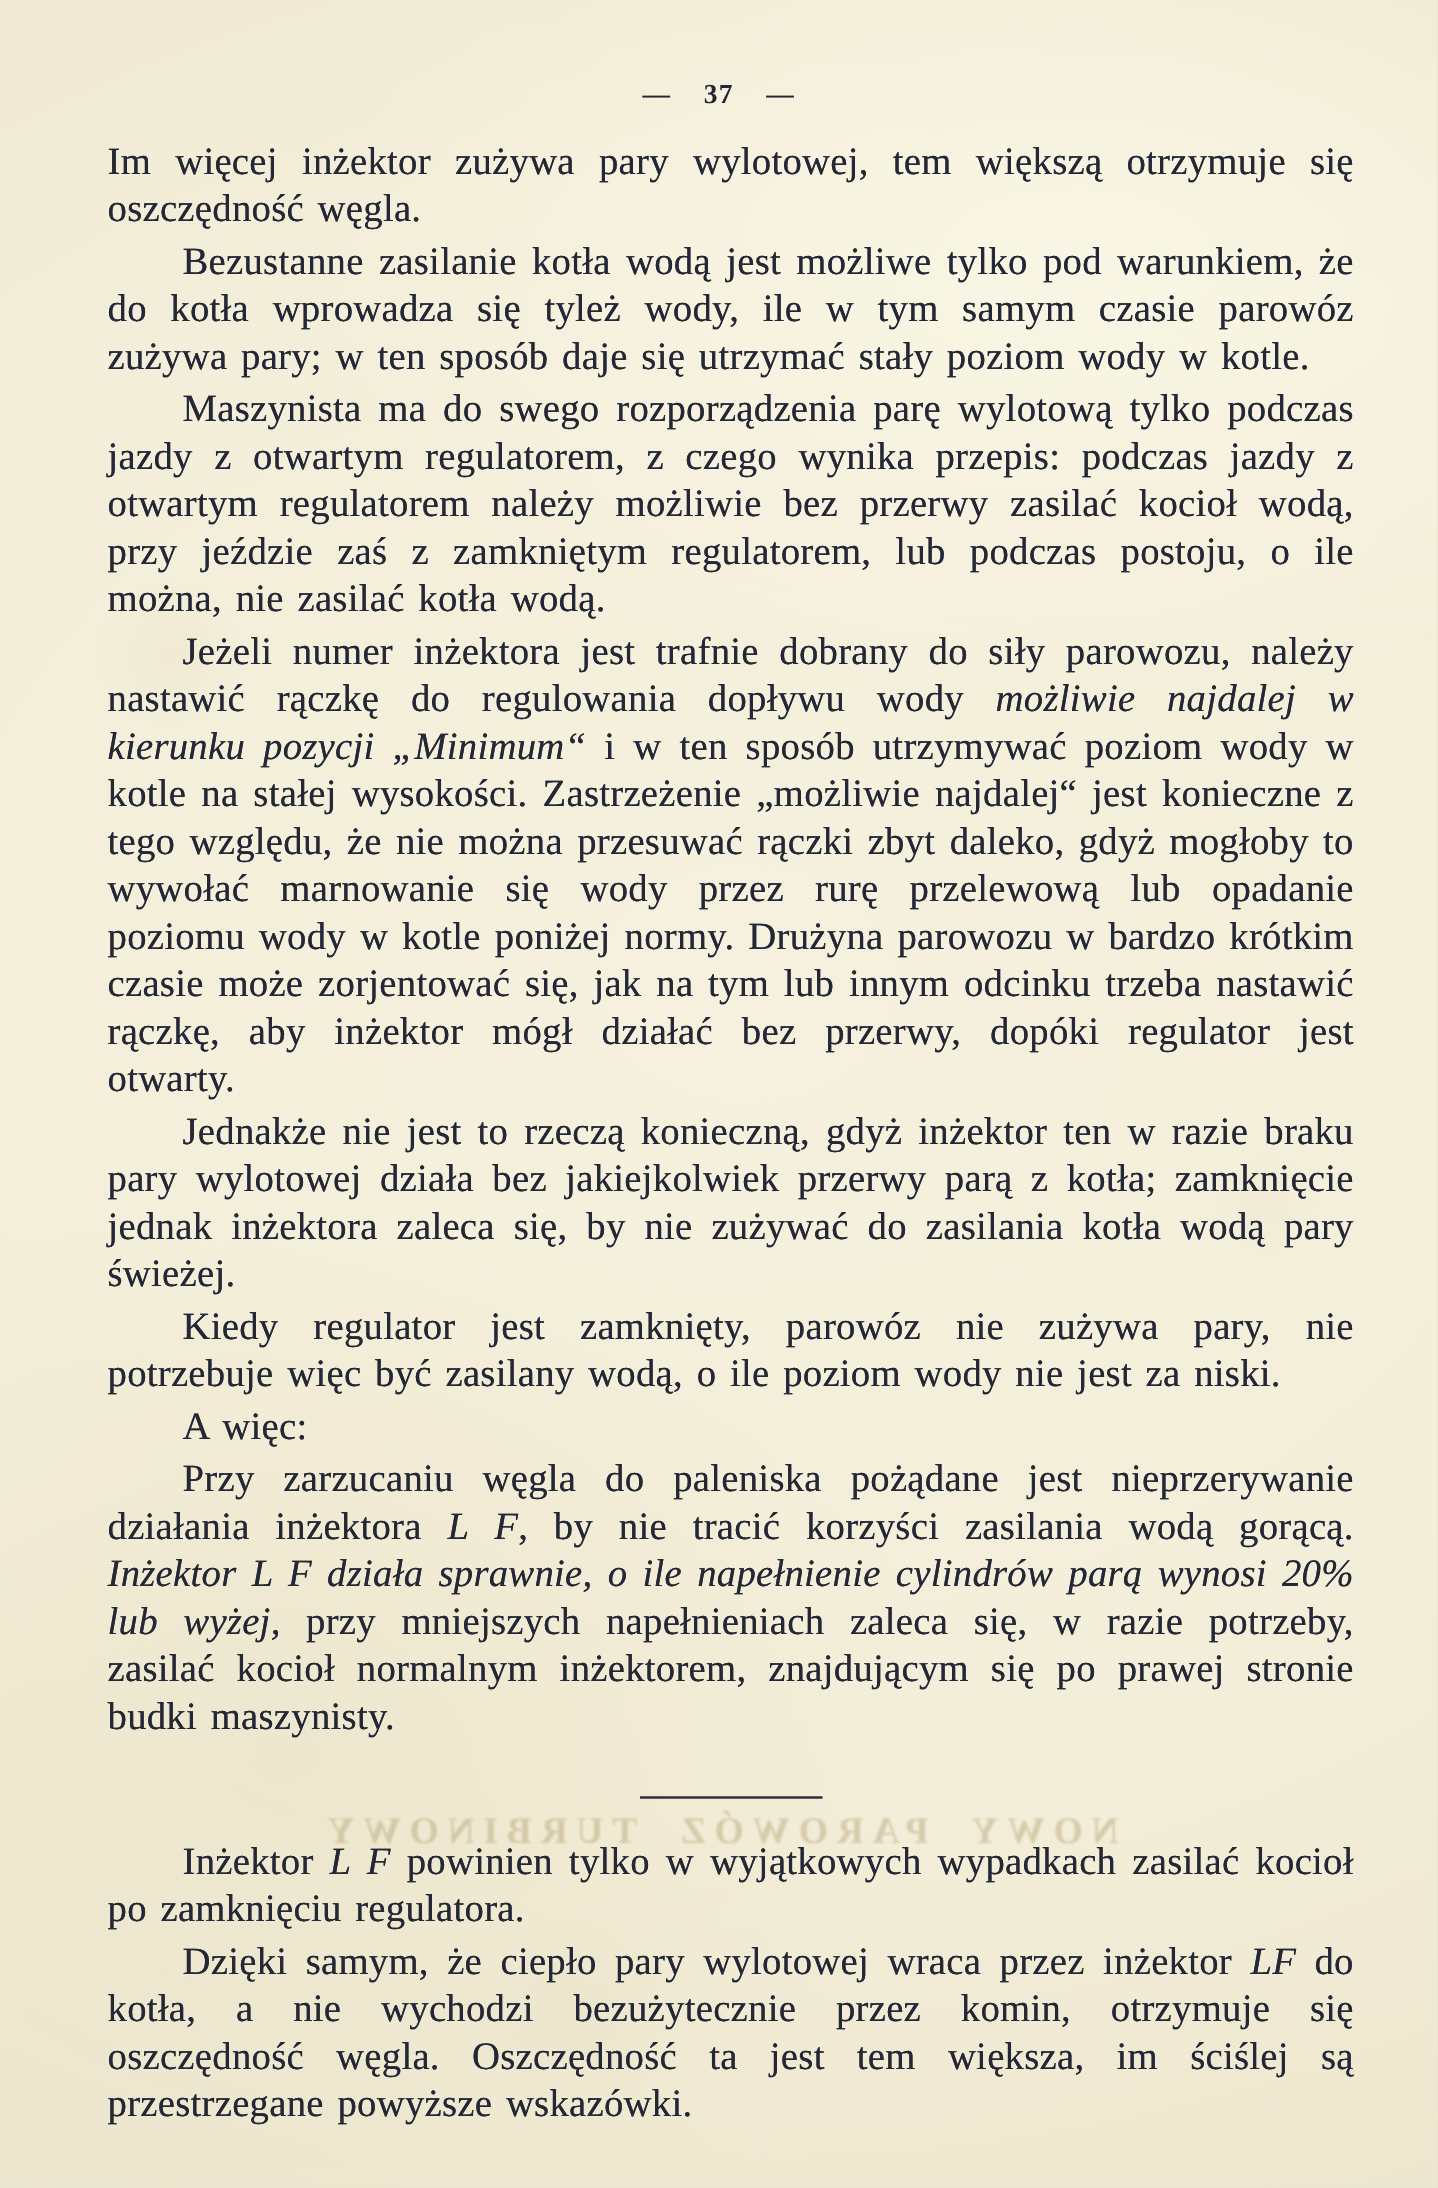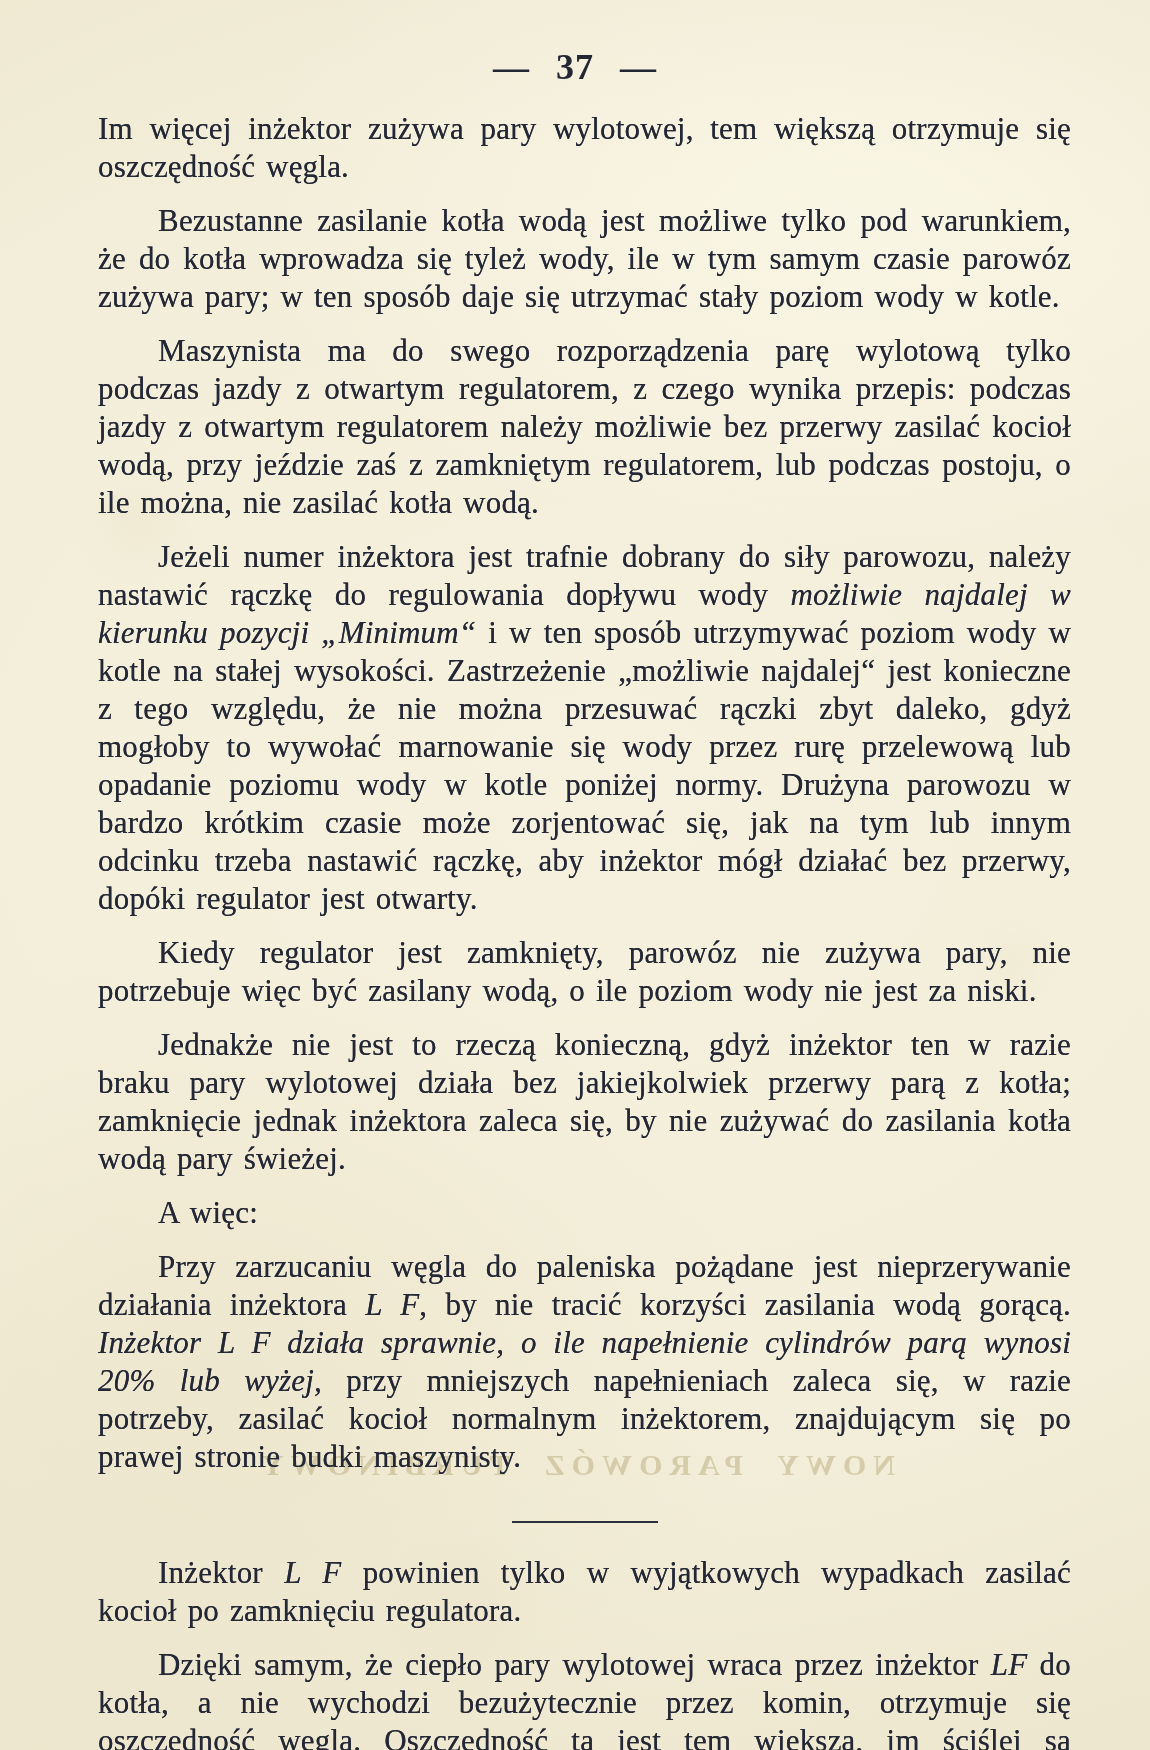--- a/index.html
+++ b/index.html
@@ -27,40 +27,40 @@
     inset: 0;
     pointer-events: none;
     background:
       radial-gradient(circle 90px at 12% 30%, rgba(214,200,160,0.12), transparent 70%),
       radial-gradient(circle 70px at 88% 55%, rgba(214,200,160,0.10), transparent 70%),
       radial-gradient(circle 120px at 40% 92%, rgba(214,200,160,0.10), transparent 70%);
   }
   .pagenum {
     position: relative;
     z-index: 2;
-    margin-top: 46px;
+    margin-top: 62px;
     text-align: center;
-    font-size: 36px;
+    font-size: 22px;
     font-weight: bold;
     letter-spacing: 1px;
     color: #232734;
   }
   .pagenum span { margin: 0 13px; }
   .body {
     position: relative;
     z-index: 2;
     margin: 22px 63px 0 82px;
     font-size: 31px;
     line-height: 38px;
     text-align: justify;
     word-spacing: 3px;
     letter-spacing: 0.2px;
     text-shadow: 0 0 0.4px rgba(32,36,50,0.85);
   }
-  .body p { margin: 16px; text-indent: 60px; }
+  .body p { margin: 4px; text-indent: 60px; }
   .body p.noindent { text-indent: 0; }
   .it { font-style: italic; }
   .role-lead-in { margin-top: 7px; }
   .role-rule-statement { margin-top: 10px; margin-bottom: 7px; }
   .role-start { margin-top: 7px; }
   .divider {
     width: 146px;
     border: 0;
     border-top: 2.5px solid #2c303c;
     margin: 45px auto 31px auto;
@@ -90,21 +90,21 @@
 <div class="page">
   <div class="pagenum"><span>—</span><span>37</span><span>—</span></div>
 
   <div class="ghost">NOWY PAROWÓZ TURBINOWY</div>
 
   <div class="body">
       <p class="noindent"><span>Im więcej inżektor zużywa pary wylotowej, tem większą otrzymuje się oszczędność węgla.</span></p>
       <p><span>Bezustanne zasilanie kotła wodą jest możliwe tylko pod warunkiem, że do kotła wprowadza się tyleż wody, ile w tym samym czasie parowóz zużywa pary; w ten sposób daje się utrzymać stały poziom wody w kotle.</span></p>
       <p><span>Maszynista ma do swego rozporządzenia parę wylotową tylko podczas jazdy z otwartym regulatorem, z czego wynika przepis: podczas jazdy z otwartym regulatorem należy możliwie bez przerwy zasilać kocioł wodą, przy jeździe zaś z zamkniętym regulatorem, lub podczas postoju, o ile można, nie zasilać kotła wodą.</span></p>
       <p><span>Jeżeli numer inżektora jest trafnie dobrany do siły parowozu, należy nastawić rączkę do regulowania dopływu wody </span><span class="it">możliwie najdalej w kierunku pozycji „Minimum“</span><span> i w ten sposób utrzymywać poziom wody w kotle na stałej wysokości. Zastrzeżenie „możliwie najdalej“ jest konieczne z tego względu, że nie można przesuwać rączki zbyt daleko, gdyż mogłoby to wywołać marnowanie się wody przez rurę przelewową lub opadanie poziomu wody w kotle poniżej normy. Drużyna parowozu w bardzo krótkim czasie może zorjentować się, jak na tym lub innym odcinku trzeba nastawić rączkę, aby inżektor mógł działać bez przerwy, dopóki regulator jest otwarty.</span></p>
+      <p><span>Jednakże nie jest to rzeczą konieczną, gdyż inżektor ten w razie braku pary wylotowej działa bez jakiejkolwiek przerwy parą z kotła; zamknięcie jednak inżektora zaleca się, by nie zużywać do zasilania kotła wodą pary świeżej.</span></p>
       <p><span>Kiedy regulator jest zamknięty, parowóz nie zużywa pary, nie potrzebuje więc być zasilany wodą, o ile poziom wody nie jest za niski.</span></p>
-      <p><span>Jednakże nie jest to rzeczą konieczną, gdyż inżektor ten w razie braku pary wylotowej działa bez jakiejkolwiek przerwy parą z kotła; zamknięcie jednak inżektora zaleca się, by nie zużywać do zasilania kotła wodą pary świeżej.</span></p>
       <p class="role-lead-in"><span>A więc:</span></p>
       <p><span>Przy zarzucaniu węgla do paleniska pożądane jest nieprzerywanie działania inżektora </span><span class="it">L F</span><span>, by nie tracić korzyści zasilania wodą gorącą. </span><span class="it">Inżektor L F działa sprawnie, o ile napełnienie cylindrów parą wynosi 20% lub wyżej,</span><span> przy mniejszych napełnieniach zaleca się, w razie potrzeby, zasilać kocioł normalnym inżektorem, znajdującym się po prawej stronie budki maszynisty.</span></p>
       <hr class="divider">
       <p><span>Inżektor </span><span class="it">L F</span><span> powinien tylko w wyjątkowych  wypadkach zasilać kocioł po zamknięciu regulatora.</span></p>
       <p><span>Dzięki samym, że ciepło pary wylotowej wraca przez inżektor </span><span class="it">LF</span><span> do kotła, a nie wychodzi bezużytecznie przez komin, otrzymuje się oszczędność węgla. Oszczędność ta jest tem większa, im ściślej są przestrzegane powyższe wskazówki.</span></p>
     </div>
 </div>
 
 </body></html>

